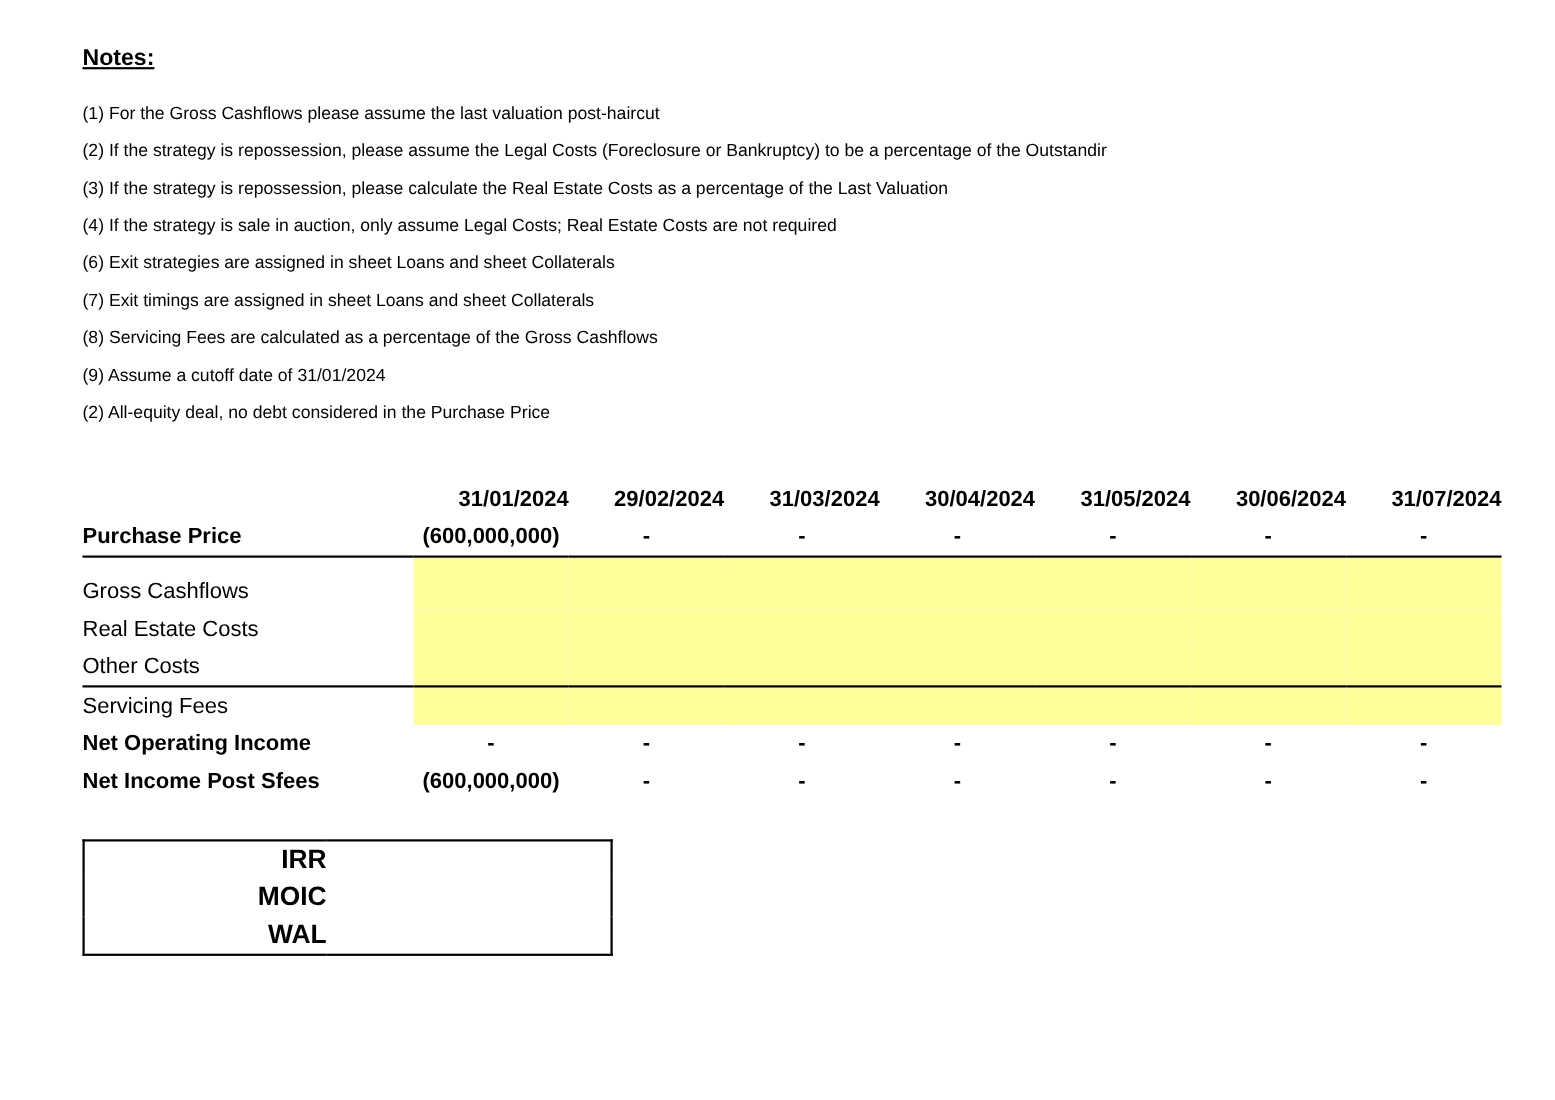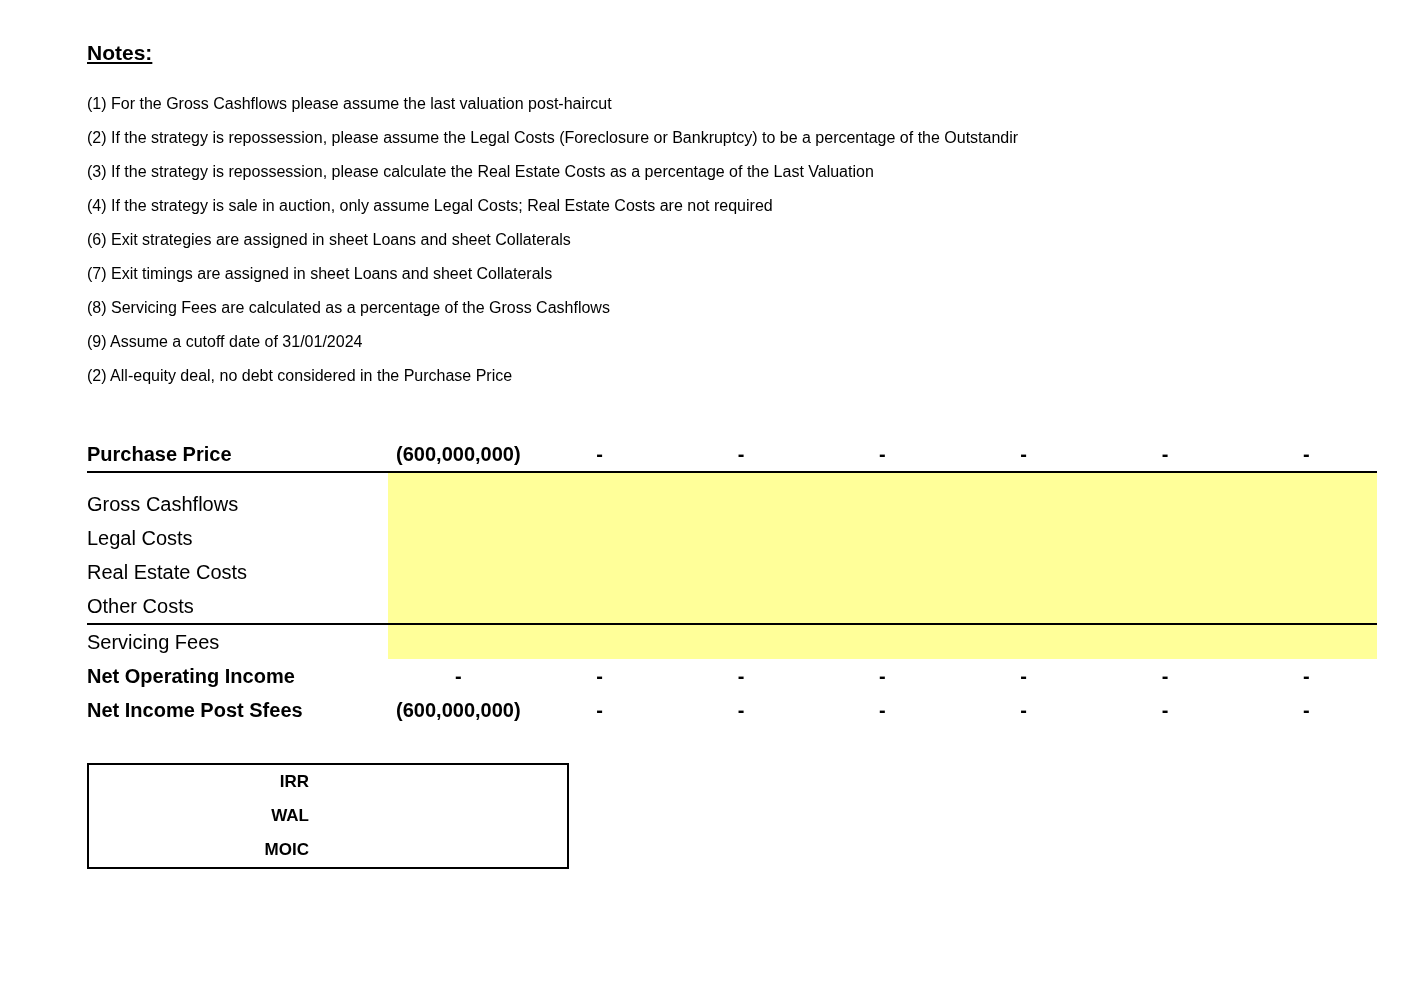--- a/index.html
+++ b/index.html
@@ -13,21 +13,21 @@
     font-family: "Liberation Sans", sans-serif;
     color: #000000;
     overflow: hidden;
     position: relative;
   }
   .page {
     position: relative;
     width: 1159px;
     height: 1000px;
     box-sizing: border-box;
-    padding: 40px 0 0 12px;
+    padding: 40px 0 0 0;
   }
 
   
   .notes-wrap {
     padding-left: 75px;
     padding-right: 20px;
   }
   .notes-title {
     font-size: 21px;
     font-weight: bold;
@@ -94,21 +94,21 @@
     padding-left: 75px;
   }
   table.metrics {
     border-collapse: collapse;
     table-layout: fixed;
     width: 480px;
     border: 2px solid #000;
   }
   table.metrics td {
     height: 34px;
-    font-size: 17px;
+    font-size: 24px;
     font-weight: bold;
     padding: 0;
   }
   .metric-name {
     width: 220px;
     text-align: right;
     padding-right: 2px;
   }
   .metric-val {
     width: 258px;
@@ -142,20 +142,30 @@
         <col class="val-col">
           <col class="val-col">
           <col class="val-col">
           <col class="val-col">
         <col class="val-col">
           <col class="val-col">
           <col class="val-col">
       </colgroup>
       <tbody>
 
+        <tr>
+          <td class="hdr-label"></td>
+          <td class="hdr-cell">31/01/2024</td>
+          <td class="hdr-cell">29/02/2024</td>
+          <td class="hdr-cell">31/03/2024</td>
+          <td class="hdr-cell">30/04/2024</td>
+          <td class="hdr-cell">31/05/2024</td>
+          <td class="hdr-cell">30/06/2024</td>
+          <td class="hdr-cell">31/07/2024</td>
+        </tr>
 
         <tr class="border-bottom-row">
           <td class="row-label bold">Purchase Price</td>
           <td class="val bold">(600,000,000)</td>
           <td class="val bold">-</td>
           <td class="val bold">-</td>
           <td class="val bold">-</td>
           <td class="val bold">-</td>
           <td class="val bold">-</td>
           <td class="val bold">-</td>
@@ -176,30 +186,20 @@
           <td class="row-label">Gross Cashflows</td>
           <td class="val hl"></td>
           <td class="val hl"></td>
           <td class="val hl"></td>
           <td class="val hl"></td>
           <td class="val hl"></td>
           <td class="val hl"></td>
           <td class="val hl"></td>
         </tr>
 
-        <tr>
-          <td class="row-label">Legal Costs</td>
-          <td class="val hl"></td>
-          <td class="val hl"></td>
-          <td class="val hl"></td>
-          <td class="val hl"></td>
-          <td class="val hl"></td>
-          <td class="val hl"></td>
-          <td class="val hl"></td>
-        </tr>
 
         <tr>
           <td class="row-label">Real Estate Costs</td>
           <td class="val hl"></td>
           <td class="val hl"></td>
           <td class="val hl"></td>
           <td class="val hl"></td>
           <td class="val hl"></td>
           <td class="val hl"></td>
           <td class="val hl"></td>
@@ -253,24 +253,24 @@
   </div>
 
   <div class="metrics-wrap">
     <table class="metrics">
       <tbody>
         <tr>
           <td class="metric-name">IRR</td>
           <td class="metric-val"></td>
         </tr>
         <tr>
+          <td class="metric-name">MOIC</td>
+          <td class="metric-val"></td>
+        </tr>
+        <tr>
           <td class="metric-name">WAL</td>
-          <td class="metric-val"></td>
-        </tr>
-        <tr>
-          <td class="metric-name">MOIC</td>
           <td class="metric-val"></td>
         </tr>
       </tbody>
     </table>
   </div>
 
 </div>
 
 </body></html>

